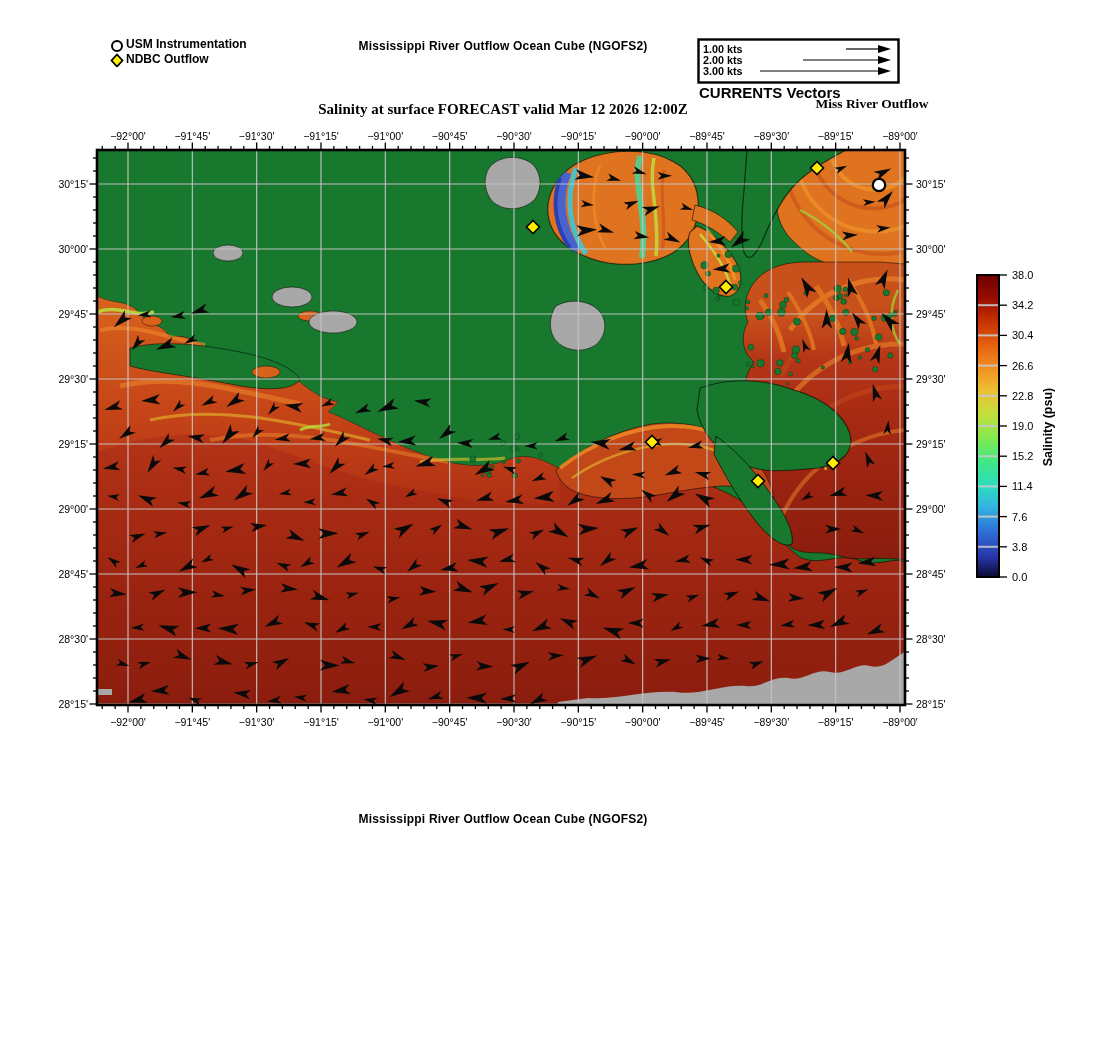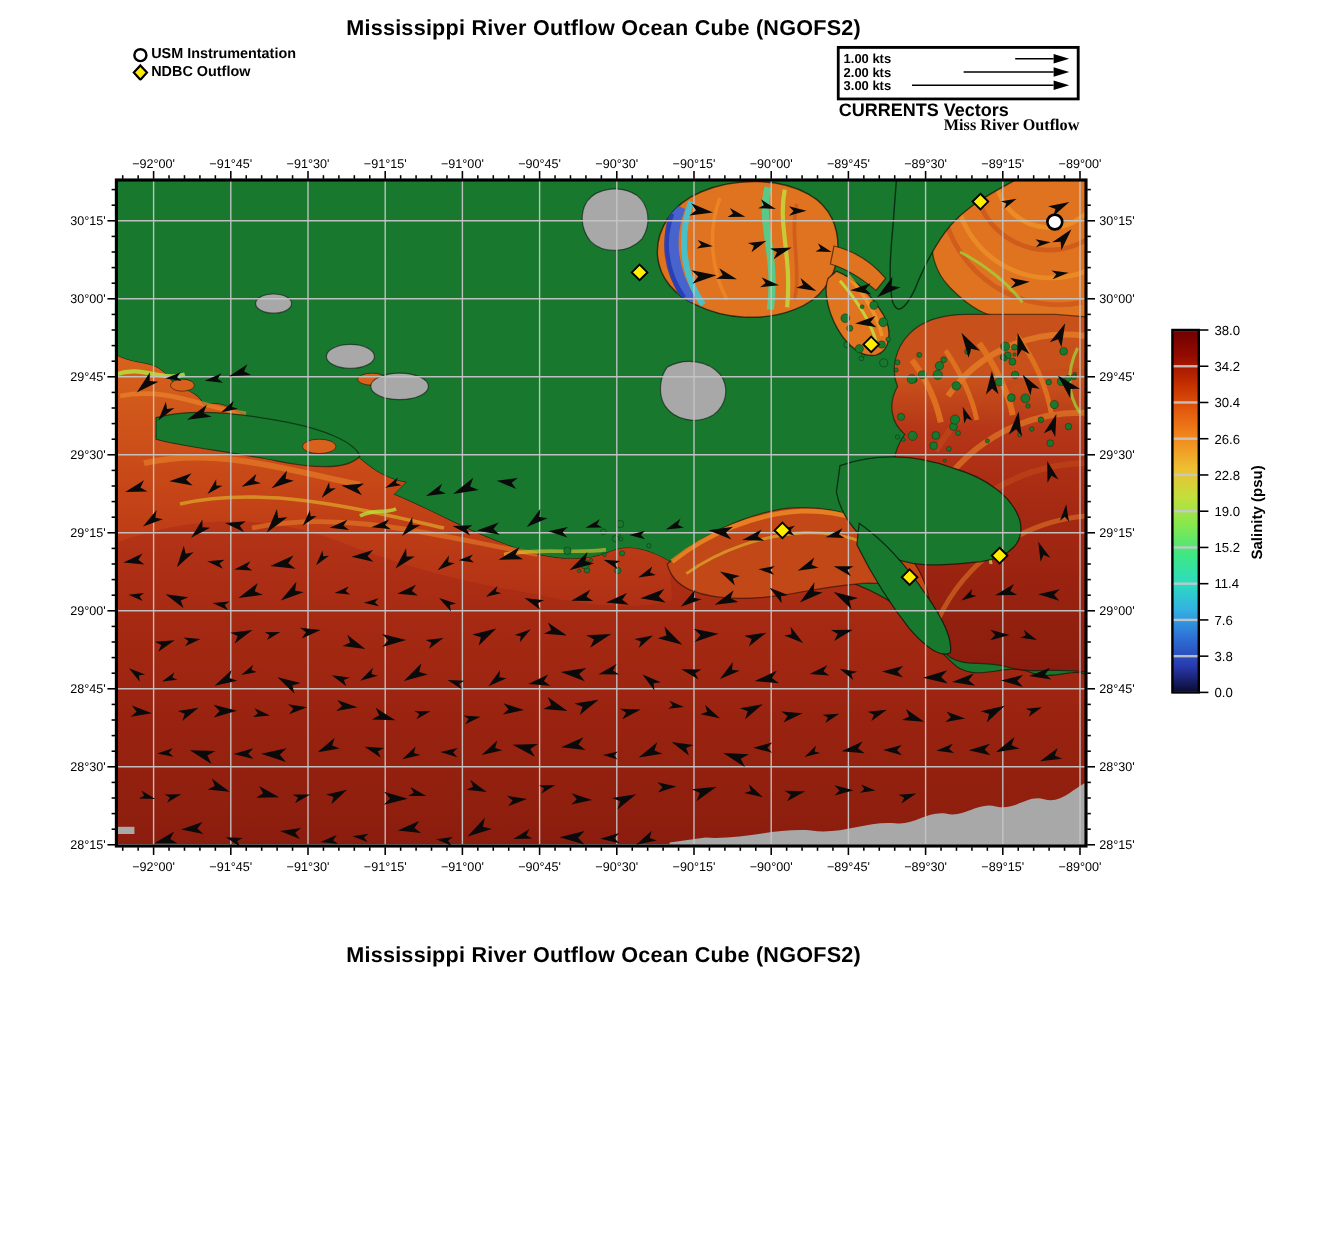--- a/index.html
+++ b/index.html
@@ -1,19 +1,19 @@
 <!DOCTYPE html>
 <html><head>
 <meta charset="utf-8">
 <style>
   html,body{margin:0;padding:0;background:#ffffff;}
   .page{position:relative;width:1100px;height:1050px;background:#fff;overflow:hidden;
         font-family:"Liberation Sans","DejaVu Sans",sans-serif;color:#000;}
   .abs{position:absolute;}
-  .title{font-weight:bold;font-size:18px;letter-spacing:.2px;transform:translateX(-50%);white-space:nowrap;}
+  .title{font-weight:bold;font-size:12px;letter-spacing:.2px;transform:translateX(-50%);white-space:nowrap;margin-top:26px;}
   .subtitle{font-family:"Liberation Serif","DejaVu Serif",serif;font-weight:bold;font-size:15px;
             transform:translateX(-50%);white-space:nowrap;}
   .region-label{font-family:"Liberation Serif","DejaVu Serif",serif;font-weight:bold;font-size:13.5px;
             transform:translateX(-50%);white-space:nowrap;}
   .legend{left:110px;top:37px;font-size:12px;font-weight:bold;line-height:15px;}
   .lrow{display:flex;align-items:flex-end;height:15px;}
   .licon{width:16px;height:14px;display:inline-flex;align-items:center;}
   .currents-caption{left:699px;top:84px;font-size:15px;font-weight:bold;}
   svg text{font-family:"Liberation Sans","DejaVu Sans",sans-serif;}
   .tick-label{font-size:10.5px;fill:#000;}
@@ -831,16 +831,17 @@
       <path d="M181,7 L194,11 L181,15 Z" fill="#000"></path>
       <text x="6" y="25.8" class="cur-label">2.00 kts</text>
       <line x1="106" y1="22" x2="181" y2="22" stroke="#000" stroke-width="1.2"></line>
       <path d="M181,18 L194,22 L181,26 Z" fill="#000"></path>
       <text x="6" y="36.8" class="cur-label">3.00 kts</text>
       <line x1="63" y1="33" x2="181" y2="33" stroke="#000" stroke-width="1.2"></line>
       <path d="M181,29 L194,33 L181,37 Z" fill="#000"></path>
     </svg>
   <div class="abs currents-caption" style="left: 699px; top: 84px;">CURRENTS Vectors</div>
 
-  <div class="abs region-label" style="left:843px;top:96px">Miss River Outflow</div>
+  <div class="abs region-label" style="left:872px;top:96px">Miss River Outflow</div>
+  <div class="abs subtitle" style="left:503px;top:101px">Salinity at surface FORECAST valid Mar 12 2026 12:00Z</div>
 
   <div class="abs title" style="left:503px;top:786px">Mississippi River Outflow Ocean Cube (NGOFS2)</div>
 </div>
 
 </body></html>

